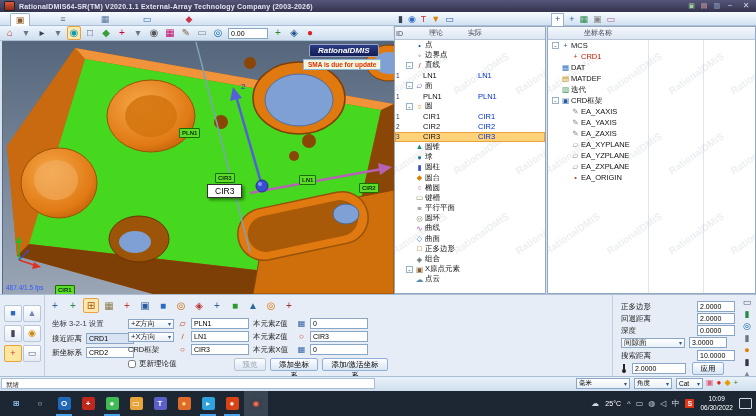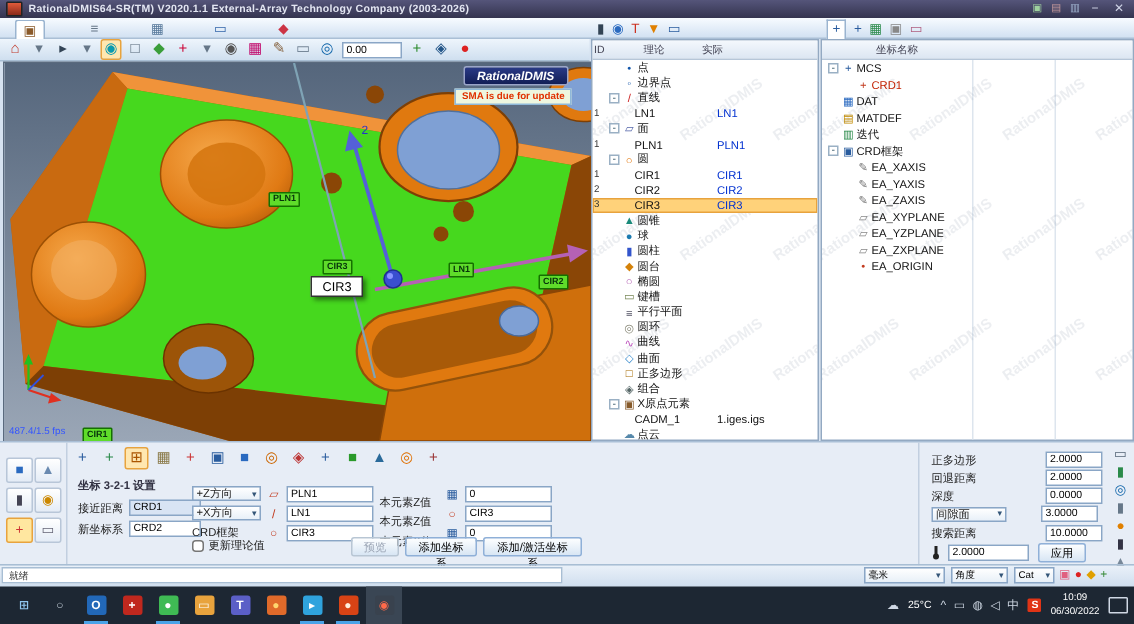--- a/index.html
+++ b/index.html
@@ -67,31 +67,31 @@
   #vp-fps{position:absolute;color:#3355ff;font-size:6.5px;}
   
   #bottom{position:absolute;left:0;top:294px;width:756px;height:82px;background:#e7edf6;
     border-top:1px solid #aabfd6;box-sizing:border-box;font-size:7.5px;color:#222;}
   #bp-left{position:absolute;left:0;top:0;width:44px;height:82px;border-right:1px solid #c2cfe0;}
   #bp-left .gbtn{position:absolute;width:16px;height:15px;border:1px solid #b8c6d8;background:linear-gradient(#fff,#e4ecf6);
     border-radius:2px;text-align:center;font-size:9px;line-height:14px;}
   #bp-left .gbtn.act{background:#ffe7a0;border-color:#e8a33d;}
   #bp-tabs{position:absolute;left:48px;top:2px;display:flex;gap:4px;height:16px;align-items:center;}
   #bp-tabs .gly{width:14px;font-size:10px;line-height:13px;}
-  .sec{position:absolute;left:52px;top:24px;font-weight:bold;color:#334;}
+  .sec{position:absolute;left:52px;top:24px;font-weight:normal;color:#334;}
   .flab{display:inline-block;}
   .fld{border:1px solid #8aa6c6;background:#fff;font-size:7px;height:9px;padding:0 2px;box-sizing:content-box;}
   .fld.ro{background:#d8e4f4;}
   .lrow{position:absolute;left:52px;display:flex;align-items:center;gap:4px;}
   .frow{position:absolute;display:flex;align-items:center;gap:4px;}
   .dd{width:46px;height:10px;border:1px solid #8aa6c6;background:linear-gradient(#fff,#e8f0f8);
     display:flex;align-items:center;justify-content:space-between;padding:0 2px;box-sizing:border-box;}
   .dda{color:#357;font-size:6px;}
   .fic{width:9px;font-size:8px;line-height:9px;text-align:center;}
-  .vlab{width:40px;margin-top:12px;}
+  .vlab{width:40px;}
   .btn{border:1px solid #8fb0d8;background:linear-gradient(#fdfeff,#d8e6f4);border-radius:2px;
     font-size:7.5px;height:13px;line-height:11px;padding:0 5px;box-sizing:border-box;}
   .btn.dis{color:#9aa4b4;border-color:#b8c6d4;}
   .cbrow{position:absolute;left:128px;top:64px;display:flex;align-items:center;gap:3px;}
   .cbrow input{width:8px;height:8px;margin:0;}
   #bp-params{position:absolute;left:612px;top:0;width:124px;height:82px;border-left:1px solid #c2cfe0;}
   #bp-params .prow{position:absolute;left:8px;display:flex;align-items:center;}
   #bp-params .plab{width:76px;}
   #bp-params .fld{width:32px;}
   #bp-strip{position:absolute;left:739px;top:2px;width:16px;display:flex;flex-direction:column;gap:2px;align-items:center;}
@@ -464,28 +464,20 @@
           <span class="tid"></span>
           <span class="tcon" style="padding-left: 0px;">
             <span class="texp">-</span>
             <span class="tic" style="color: rgb(134, 90, 42);">▣</span>
             <span class="lbl">X原点元素</span>
           </span>
           <span class="tact"></span>
         </div>
         <div class="trow">
           <span class="tid"></span>
-          <span class="tcon" style="padding-left: 8px;">
-            <span class="texp hid">-</span>
-            <span class="lbl">CADM_1</span>
-          </span>
-          <span class="tact">1.iges.igs</span>
-        </div>
-        <div class="trow">
-          <span class="tid"></span>
           <span class="tcon" style="padding-left: 0px;">
             <span class="texp hid">-</span>
             <span class="tic" style="color: rgb(85, 136, 170);">☁</span>
             <span class="lbl">点云</span>
           </span>
           <span class="tact"></span>
         </div>
       </div>
   </div>
 
@@ -684,21 +676,21 @@
       </div>
       <div class="prow" style="top:18px">
         <span class="plab">回退距离</span>
         <input class="fld" value="2.0000" style="">
       </div>
       <div class="prow" style="top:30px">
         <span class="plab">深度</span>
         <input class="fld" value="0.0000" style="">
       </div>
       <div class="prow" style="top:42px">
-        <div class="dd" style="width:50px;margin-right:23px">
+        <div class="dd" style="width:64px;margin-right:4px">
           <span>间隙面</span>
             <span class="dda">▾</span>
         </div>
         <input class="fld" value="3.0000" style="">
       </div>
       <div class="prow" style="top:55px">
         <span class="plab">搜索距离</span>
         <input class="fld" value="10.0000" style="">
       </div>
       <div class="prow" style="top:67px">

